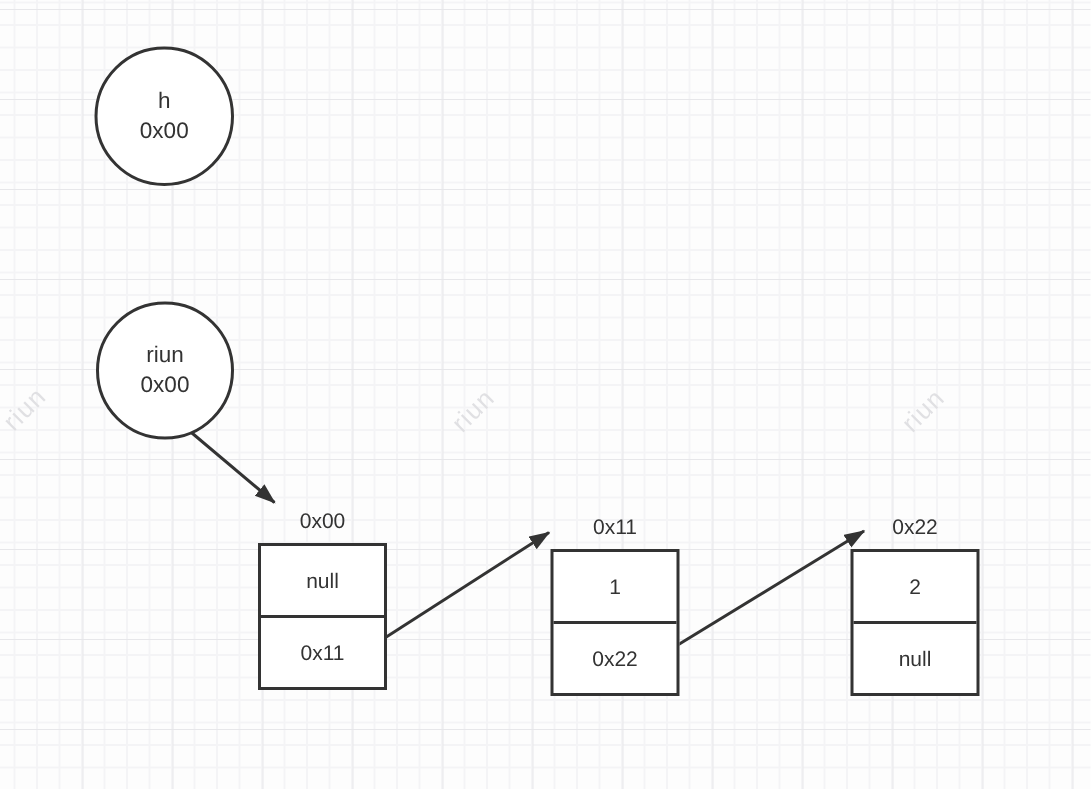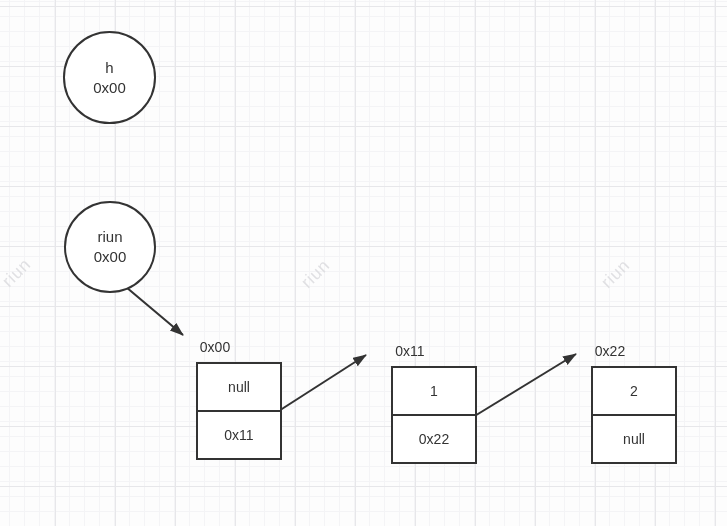--- a/index.html
+++ b/index.html
@@ -61,21 +61,20 @@
     line-height: 17px;
   }
   .node-box {
     box-sizing: border-box;
     width: 100%;
     height: 100%;
     border: 2px solid #333333;
     background: #ffffff;
     display: flex;
     flex-direction: column;
-    margin-left: 24px;
   }
   .node-cell {
     flex: 1;
     display: flex;
     align-items: center;
     justify-content: center;
     font-size: 14px;
   }
   .node-cell.next {
     border-top: 2px solid #333333;

